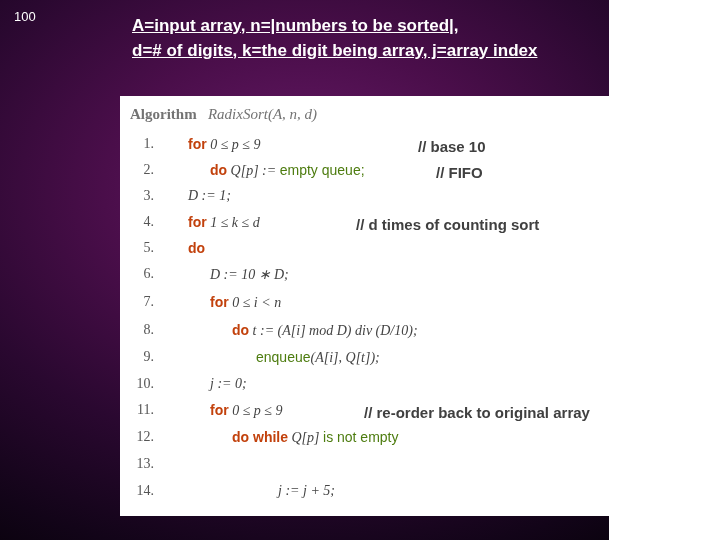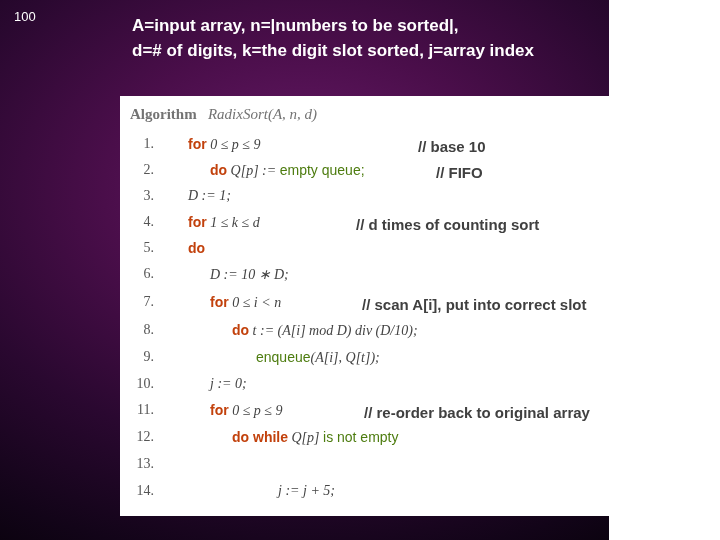--- a/index.html
+++ b/index.html
@@ -31,20 +31,21 @@
   }
   .header {
     position: absolute;
     top: 14px;
     left: 132px;
     right: 40px;
     color: #ffffff;
     font-weight: bold;
     font-size: 17px;
     line-height: 1.45;
+    text-decoration: underline;
   }
   .algo-box {
     position: absolute;
     top: 96px;
     left: 120px;
     width: 496px;
     height: 420px;
     background: #ffffff;
   }
   .algo {
@@ -101,36 +102,35 @@
 </style>
 </head>
 <body>
 
 <div class="slide">
 
   <div class="slide-number">100</div>
 
   <div class="header">
     <div>A=input array, n=|numbers to be sorted|,</div>
-    <div>d=# of digits, k=the digit slot sorted, j=array index</div>
+    <div>d=# of digits, k=the digit being array, j=array index</div>
   </div>
 
   <div class="algo-box">
     <div class="algo">
 
       <div class="algo-title">
         <span class="bold">Algorithm</span>
         <span>&nbsp;</span>
         <span class="it">RadixSort</span><span class="it">(A, n, d)</span>
       </div>
 
       <div class="annot" style="top:42px; left:298px;">// base 10</div>
       <div class="annot" style="top:68px; left:316px;">// FIFO</div>
       <div class="annot" style="top:120px; left:236px;">// d times of counting sort</div>
-      <div class="annot" style="top:200px; left:242px;">// scan A[i], put into correct slot</div>
       <div class="annot" style="top:308px; left:244px;">// re-order back to original array</div>
 
       <div class="line" style="top:40px;">
         <span class="ln">1.</span>
         <span class="code i1"><span class="kw">for</span> <span class="m">0 ≤ p ≤ 9</span></span>
       </div>
 
       <div class="line" style="top:66px;">
         <span class="ln">2.</span>
         <span class="code i2"><span class="kw">do</span> <span class="m">Q[p] :=</span> <span class="txt">empty queue;</span></span>

